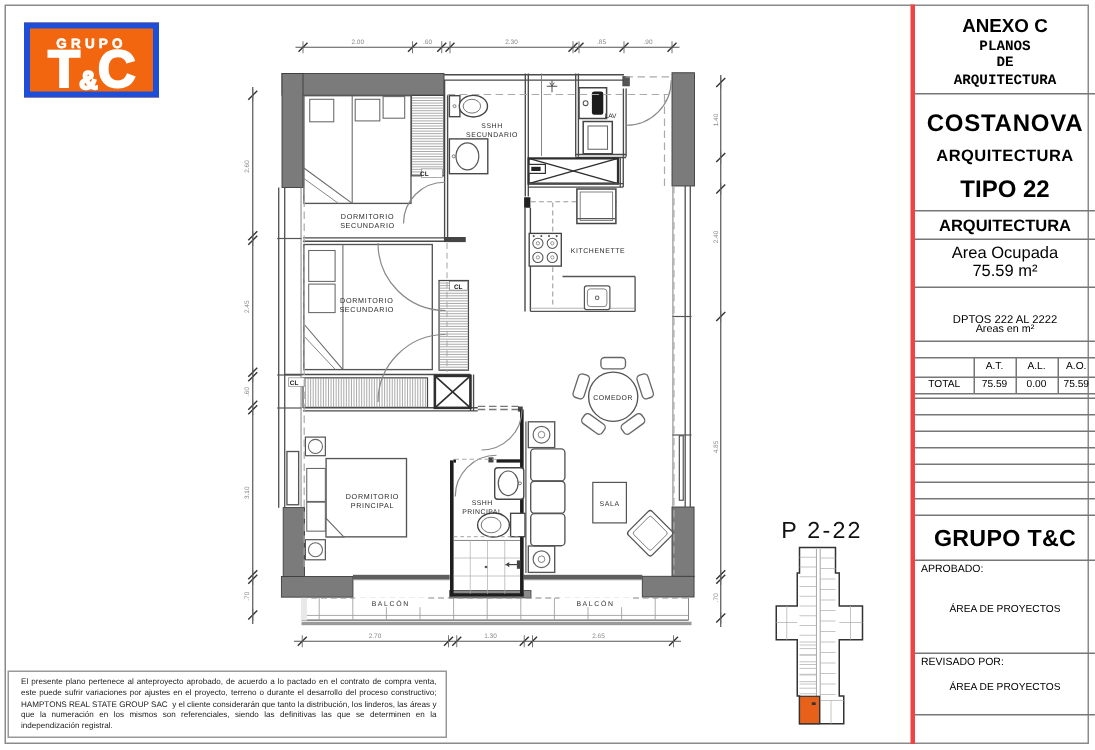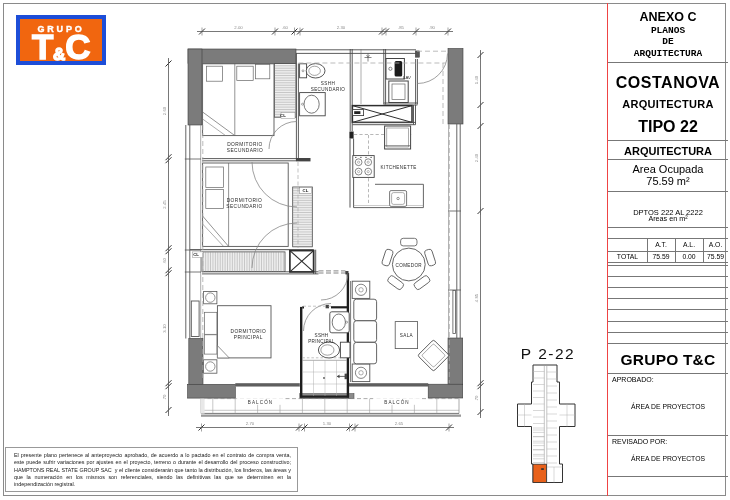--- a/index.html
+++ b/index.html
@@ -4,21 +4,21 @@
 <style>
 html,body{margin:0;padding:0;}
 body{width:730px;height:500px;position:relative;background:#fff;font-family:"Liberation Sans",sans-serif;overflow:hidden;}
 .abs{position:absolute;}
 #frame{left:3px;top:3px;width:723px;height:493px;border:1px solid #8a8a8a;box-sizing:border-box;}
 #logo{left:16px;top:15px;width:90px;height:49.5px;background:#F1660F;color:#fff;text-align:center;border:4px solid #1d4ed8;box-sizing:border-box;}
 #logo .g{font-size:9px;font-weight:bold;letter-spacing:2.8px;margin-top:5px;-webkit-text-stroke:0.4px #fff;}
 #logo .tc{font-size:35px;font-weight:bold;line-height:26px;letter-spacing:-0.5px;-webkit-text-stroke:1.4px #fff;}
 #logo .amp{font-size:17px;vertical-align:-1px;letter-spacing:0;}
 
-#tb{left:607px;top:3px;width:120px;height:493px;border-left:1px solid #ef4444;box-sizing:border-box;}
+#tb{left:607px;top:3px;width:120px;height:493px;border-left:3px solid #ef4444;box-sizing:border-box;}
 .hl{position:absolute;left:0;width:120px;border-top:1px solid #777;}
 .tbt{position:absolute;left:0;width:120px;text-align:center;color:#000;}
 .sm{font-size:6.8px;}
 #fecha-lam .v{position:absolute;top:0;bottom:0;left:61px;border-left:1px solid #777;}
 #disc{left:5px;top:447px;width:293px;height:45px;border:1px solid #999;box-sizing:border-box;font-size:5.4px;line-height:7.25px;color:#1a1a1a;padding:4px 6px 0 8px;text-align:justify;}
 </style>
 </head>
 <body>
 <div id="frame" class="abs"></div>
 <div id="logo" class="abs">

